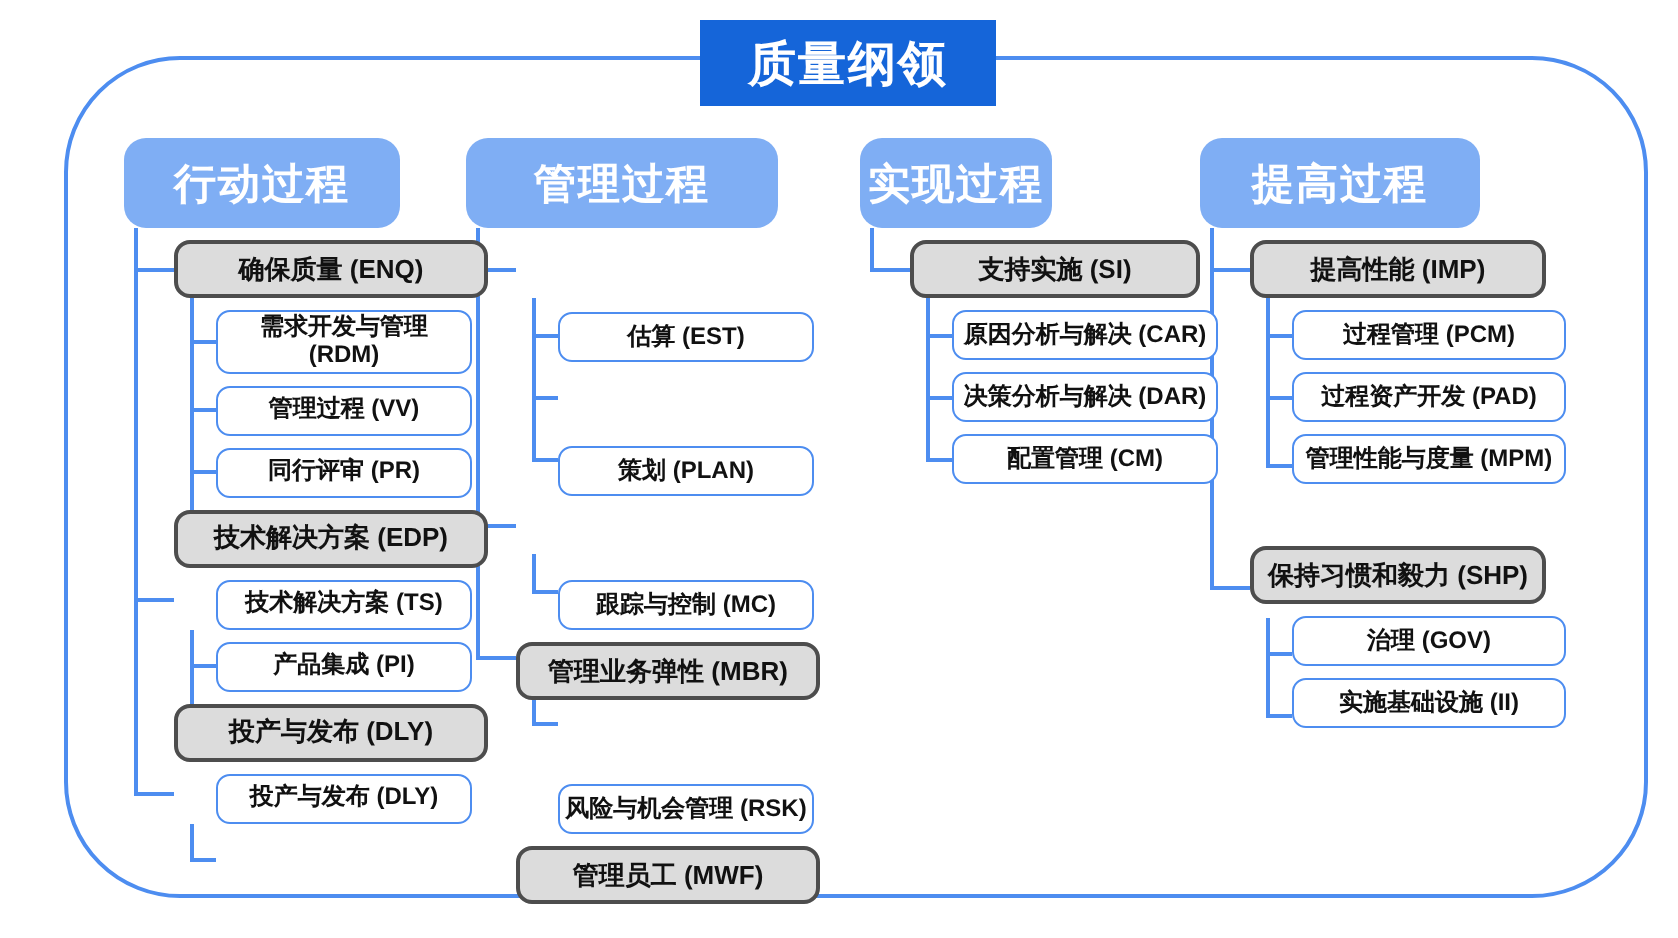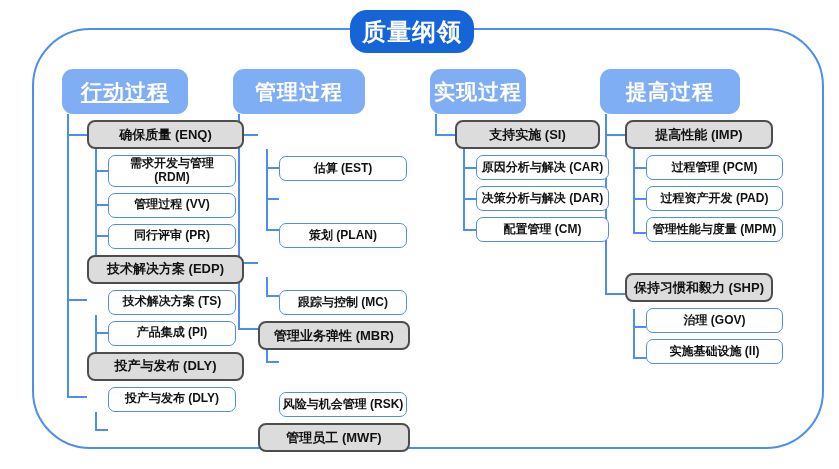--- a/index.html
+++ b/index.html
@@ -1,29 +1,29 @@
 <!DOCTYPE html>
 <html><head>
 <meta charset="utf-8">
 <style>
   html,body{margin:0;padding:0;background:#ffffff;}
   .stage{position:relative;width:839px;height:469px;background:#fff;overflow:hidden;
     font-family:"Liberation Sans","DejaVu Sans",sans-serif;
     --blue:#1565d9;--lightblue:#7faef4;--line:#4d8df0;}
   .outer{position:absolute;left:32px;top:28px;width:792px;height:421px;box-sizing:border-box;
     border:2px solid var(--line);border-radius:58px;}
-  .title{position:absolute;left:350px;top:10px;width:124px;height:43px;z-index:5;
-    background:var(--blue);border-radius:17px;color:#fff;font-weight:bold;font-size:24px;
+  .title{position:absolute;left:350px;top:10px;width:148px;height:43px;z-index:5;
+    background:var(--blue);border-radius:0;color:#fff;font-weight:bold;font-size:24px;
     display:flex;align-items:center;justify-content:center;letter-spacing:1px;}
   .column{position:absolute;top:69px;z-index:2;}
   .col0{left:62px;}.col1{left:233px;}.col2{left:430px;}.col3{left:600px;}
   .hdr{height:45px;box-sizing:border-box;border-radius:11px;background:var(--lightblue);
     color:#fff;font-weight:bold;font-size:21px;letter-spacing:1px;
     display:flex;align-items:center;justify-content:center;margin-bottom:4px;position:relative;z-index:2;}
-  .col0 .hdr{width:126px;text-decoration:underline;}.col1 .hdr{width:132px;}.col2 .hdr{width:96px;}.col3 .hdr{width:140px;}
+  .col0 .hdr{width:138px;}.col1 .hdr{width:156px;}.col2 .hdr{width:96px;}.col3 .hdr{width:140px;}
   .grp{margin-left:25px;margin-top:6px;height:29px;box-sizing:border-box;position:relative;z-index:2;
     background:#dcdcdc;border:2px solid #4d4d4d;border-radius:8px;white-space:nowrap;
     display:flex;align-items:center;justify-content:center;
     font-size:13px;font-weight:bold;color:#111;}
   .col0 .grp{width:157px;}.col1 .grp{width:152px;}.col2 .grp{width:145px;}.col3 .grp{width:148px;}
   .leaf{margin-left:46px;margin-top:6px;min-height:25px;box-sizing:border-box;position:relative;z-index:2;
     background:#fff;border:1.5px solid var(--line);border-radius:7px;
     display:flex;align-items:center;justify-content:center;text-align:center;
     font-size:12px;font-weight:bold;color:#111;line-height:1.15;padding:1px 2px;}
   .col0 .leaf{width:128px;}.col1 .leaf{width:128px;margin-top:42px;}.col2 .leaf{width:133px;}.col3 .leaf{width:137px;}

